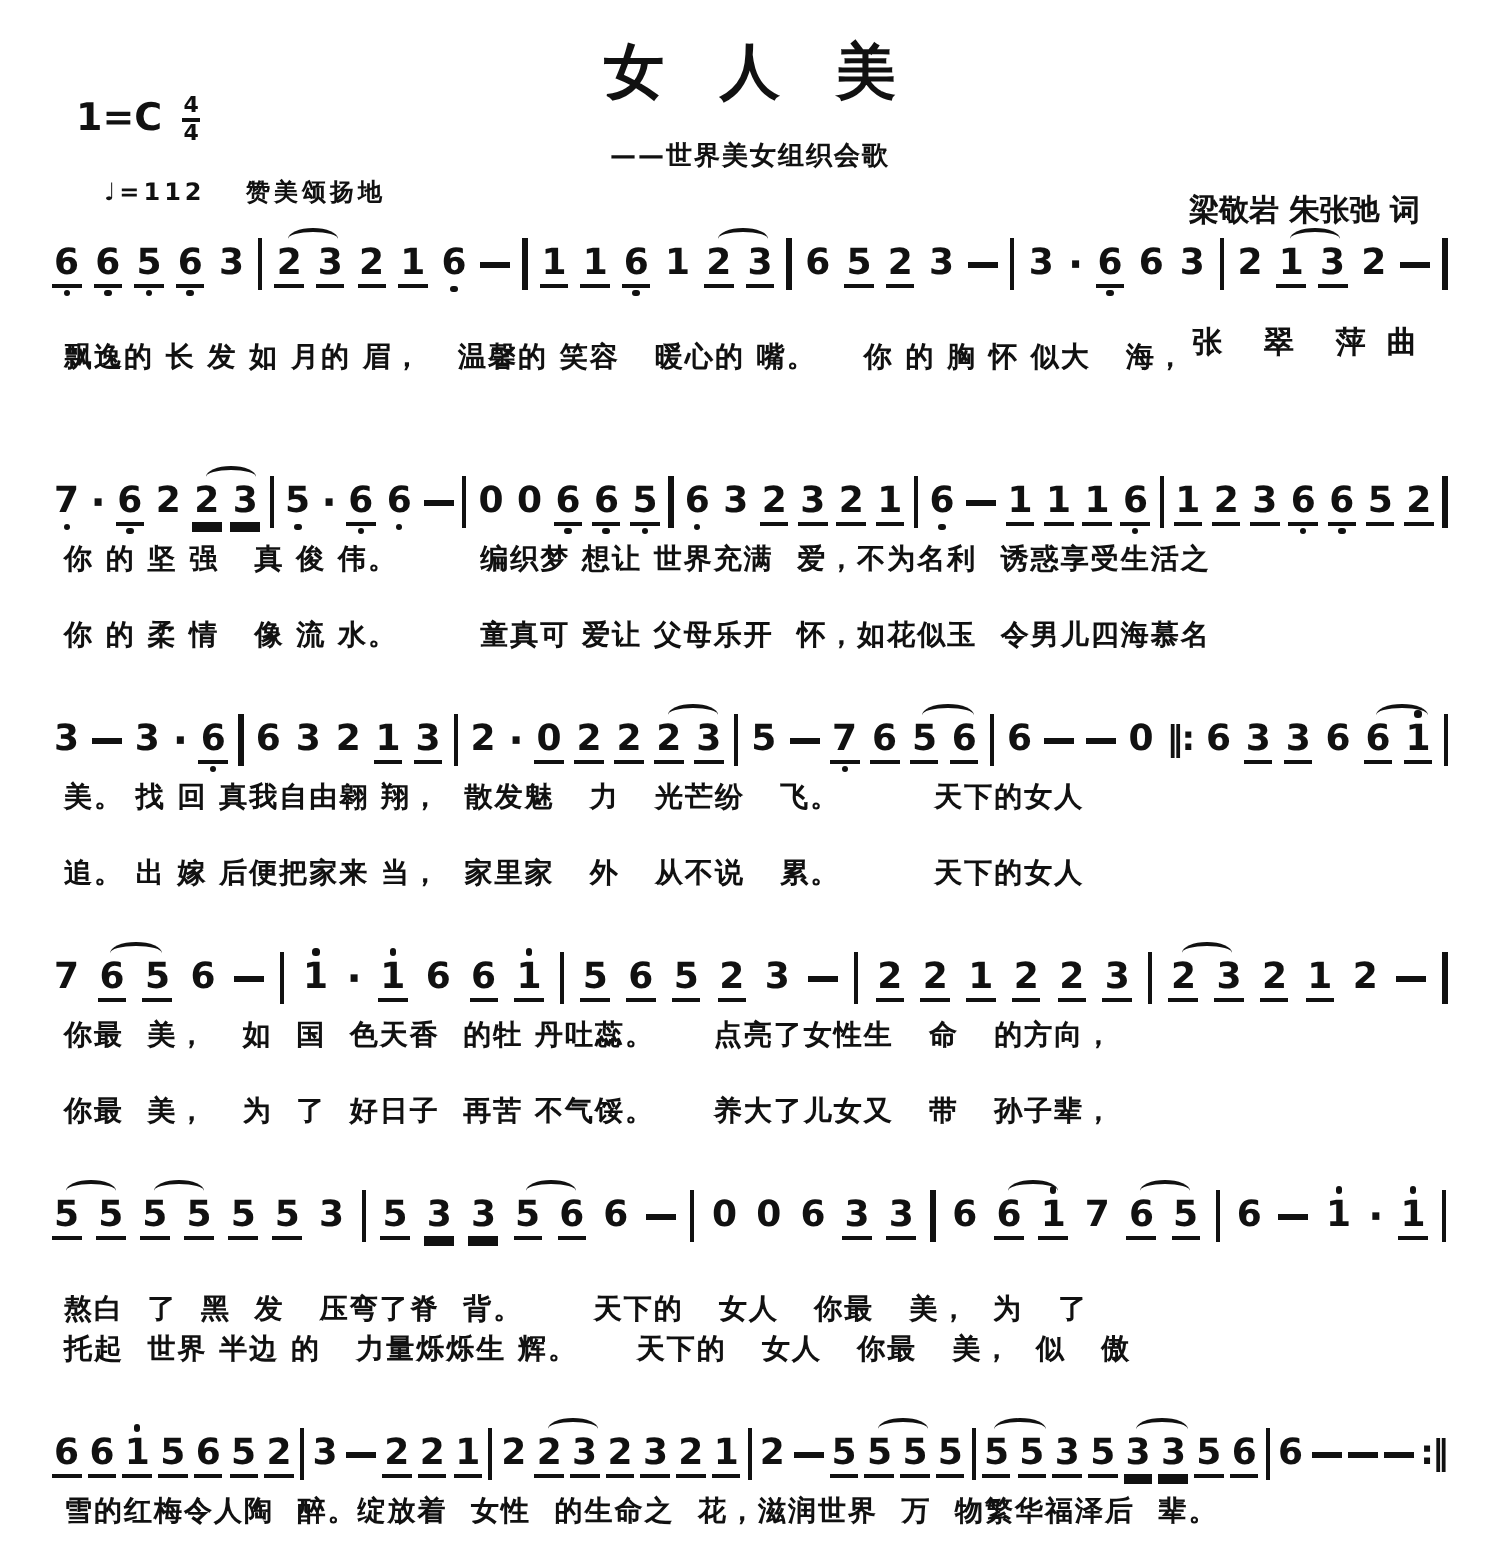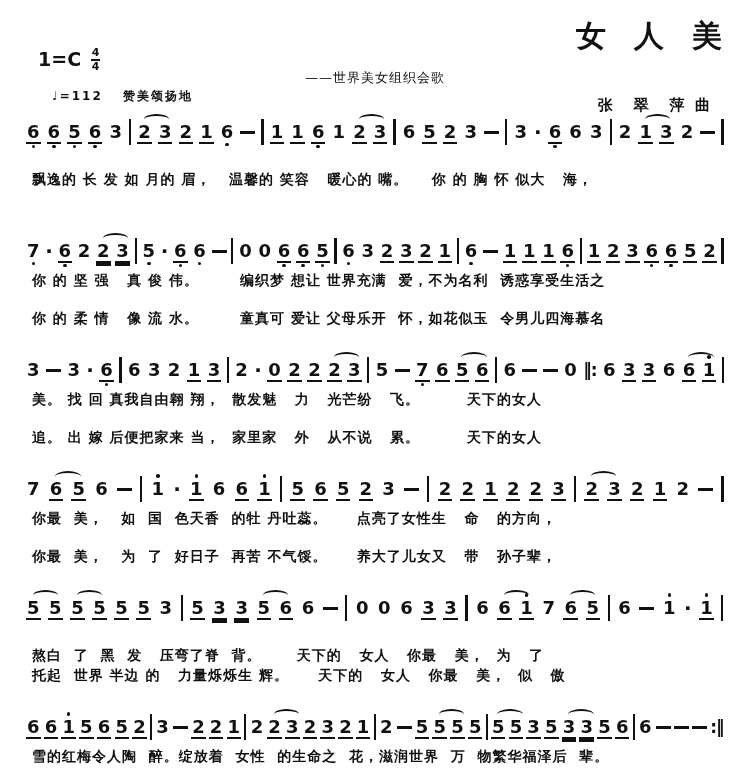--- a/index.html
+++ b/index.html
@@ -6,25 +6,25 @@
   body{
     width:750px;height:783px;overflow:hidden;
     background:#ffffff;color:#111;
     font-family:"DejaVu Sans", sans-serif;
   }
   .sheet{width:750px;height:783px;position:relative;}
 
   
   .hdr{position:relative;height:116px;padding-top:16px;box-sizing:border-box;}
   .title{
-    margin:0;text-align:right;
+    margin:0;text-align:center;
     font-size:30px;font-weight:800;
     letter-spacing:28px;text-indent:28px;
   }
-  .subtitle{text-align:center;font-weight:400;font-size:13px;margin-top:12px;letter-spacing:1px;}
+  .subtitle{text-align:center;font-weight:700;font-size:13px;margin-top:12px;letter-spacing:1px;}
   .keysig{position:absolute;left:38px;top:48px;font-weight:800;font-size:19px;display:flex;align-items:flex-start;}
   .meter{display:inline-flex;flex-direction:column;align-items:center;margin-left:10px;font-size:11px;line-height:10px;font-weight:800;}
   .mline{display:block;width:9px;height:1.5px;background:#111;margin:1px 0;}
   .tempo{position:absolute;left:52px;top:88px;font-weight:700;font-size:12px;letter-spacing:2px;}
   .tempo span{margin-right:14px;}
   .credits{position:absolute;right:40px;top:50px;font-weight:700;font-size:15px;line-height:22px;text-align:center;white-space:pre;}
 
   
   .sys{height:119px;box-sizing:border-box;}
   .sys:last-child{height:auto;}
@@ -68,20 +68,21 @@
         <span>4</span>
         <span class="mline"></span>
         <span>4</span>
       </span>
     </div>
     <div class="tempo">
       <span>♩=112</span>
       <span>赞美颂扬地</span>
     </div>
     <div class="credits">
+      <div>梁敬岩 朱张弛 词</div>
       <div>张    翠    萍  曲</div>
     </div>
   </header>
   <main id="systems">
       <section class="sys">
         <div class="notes-row">
           <span class="tok">
             <i class="pd"></i>
             <b class="base u1">6</b>
             <i class="pd on"></i>

